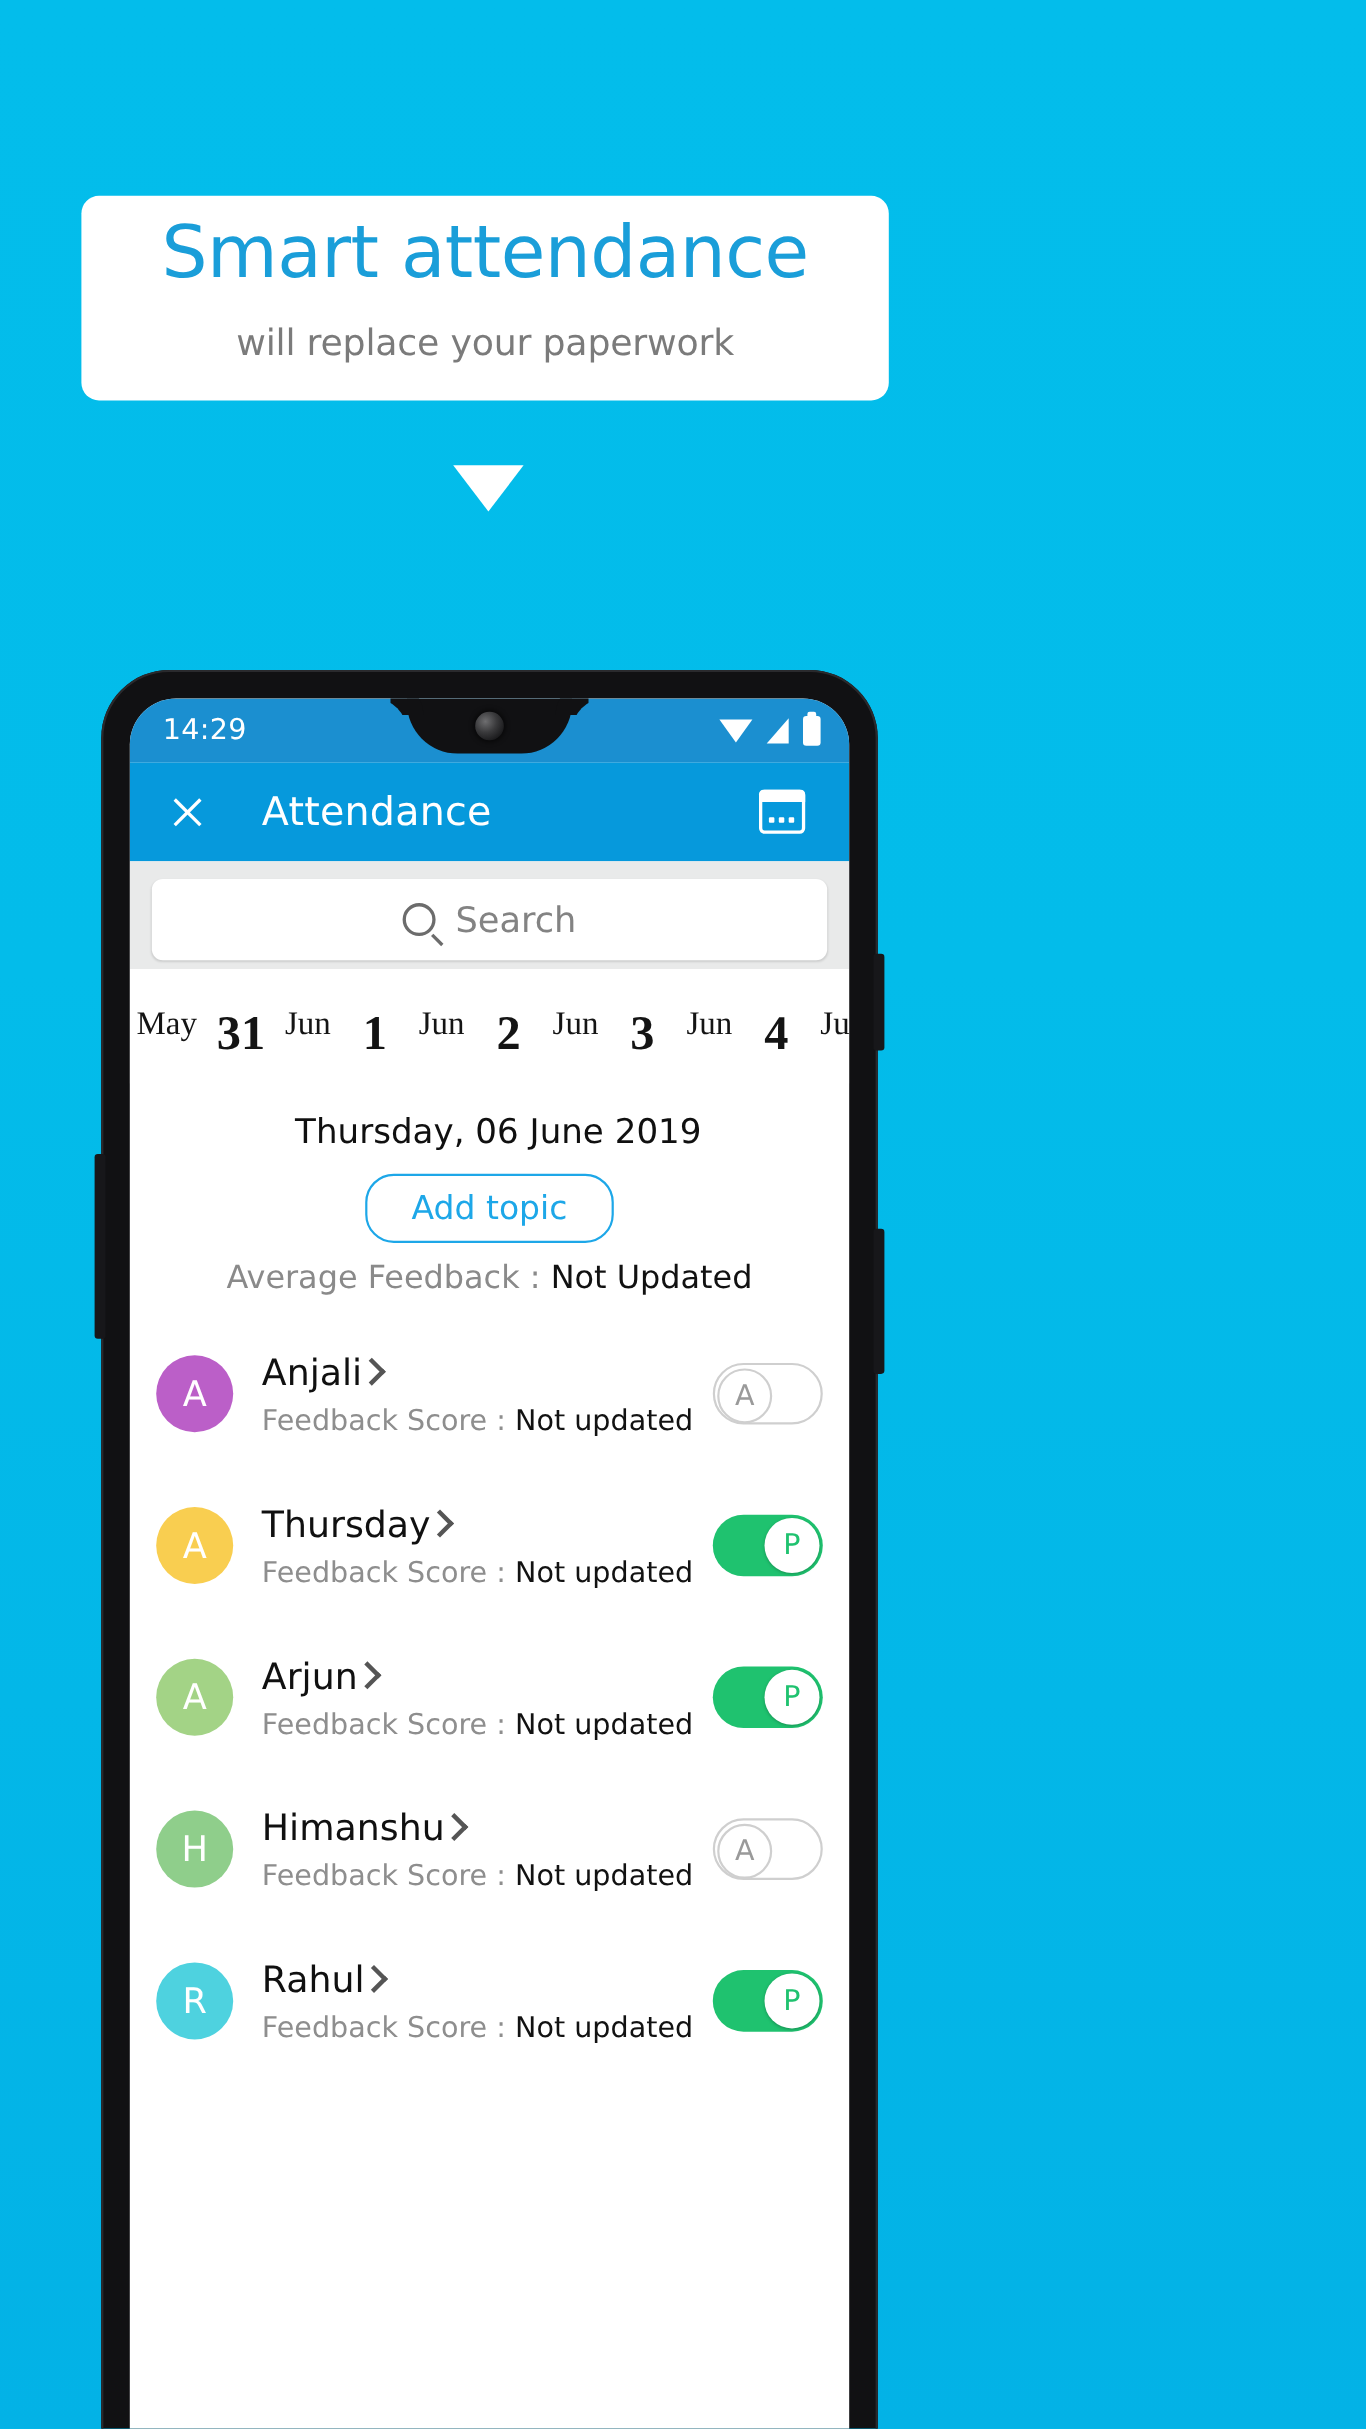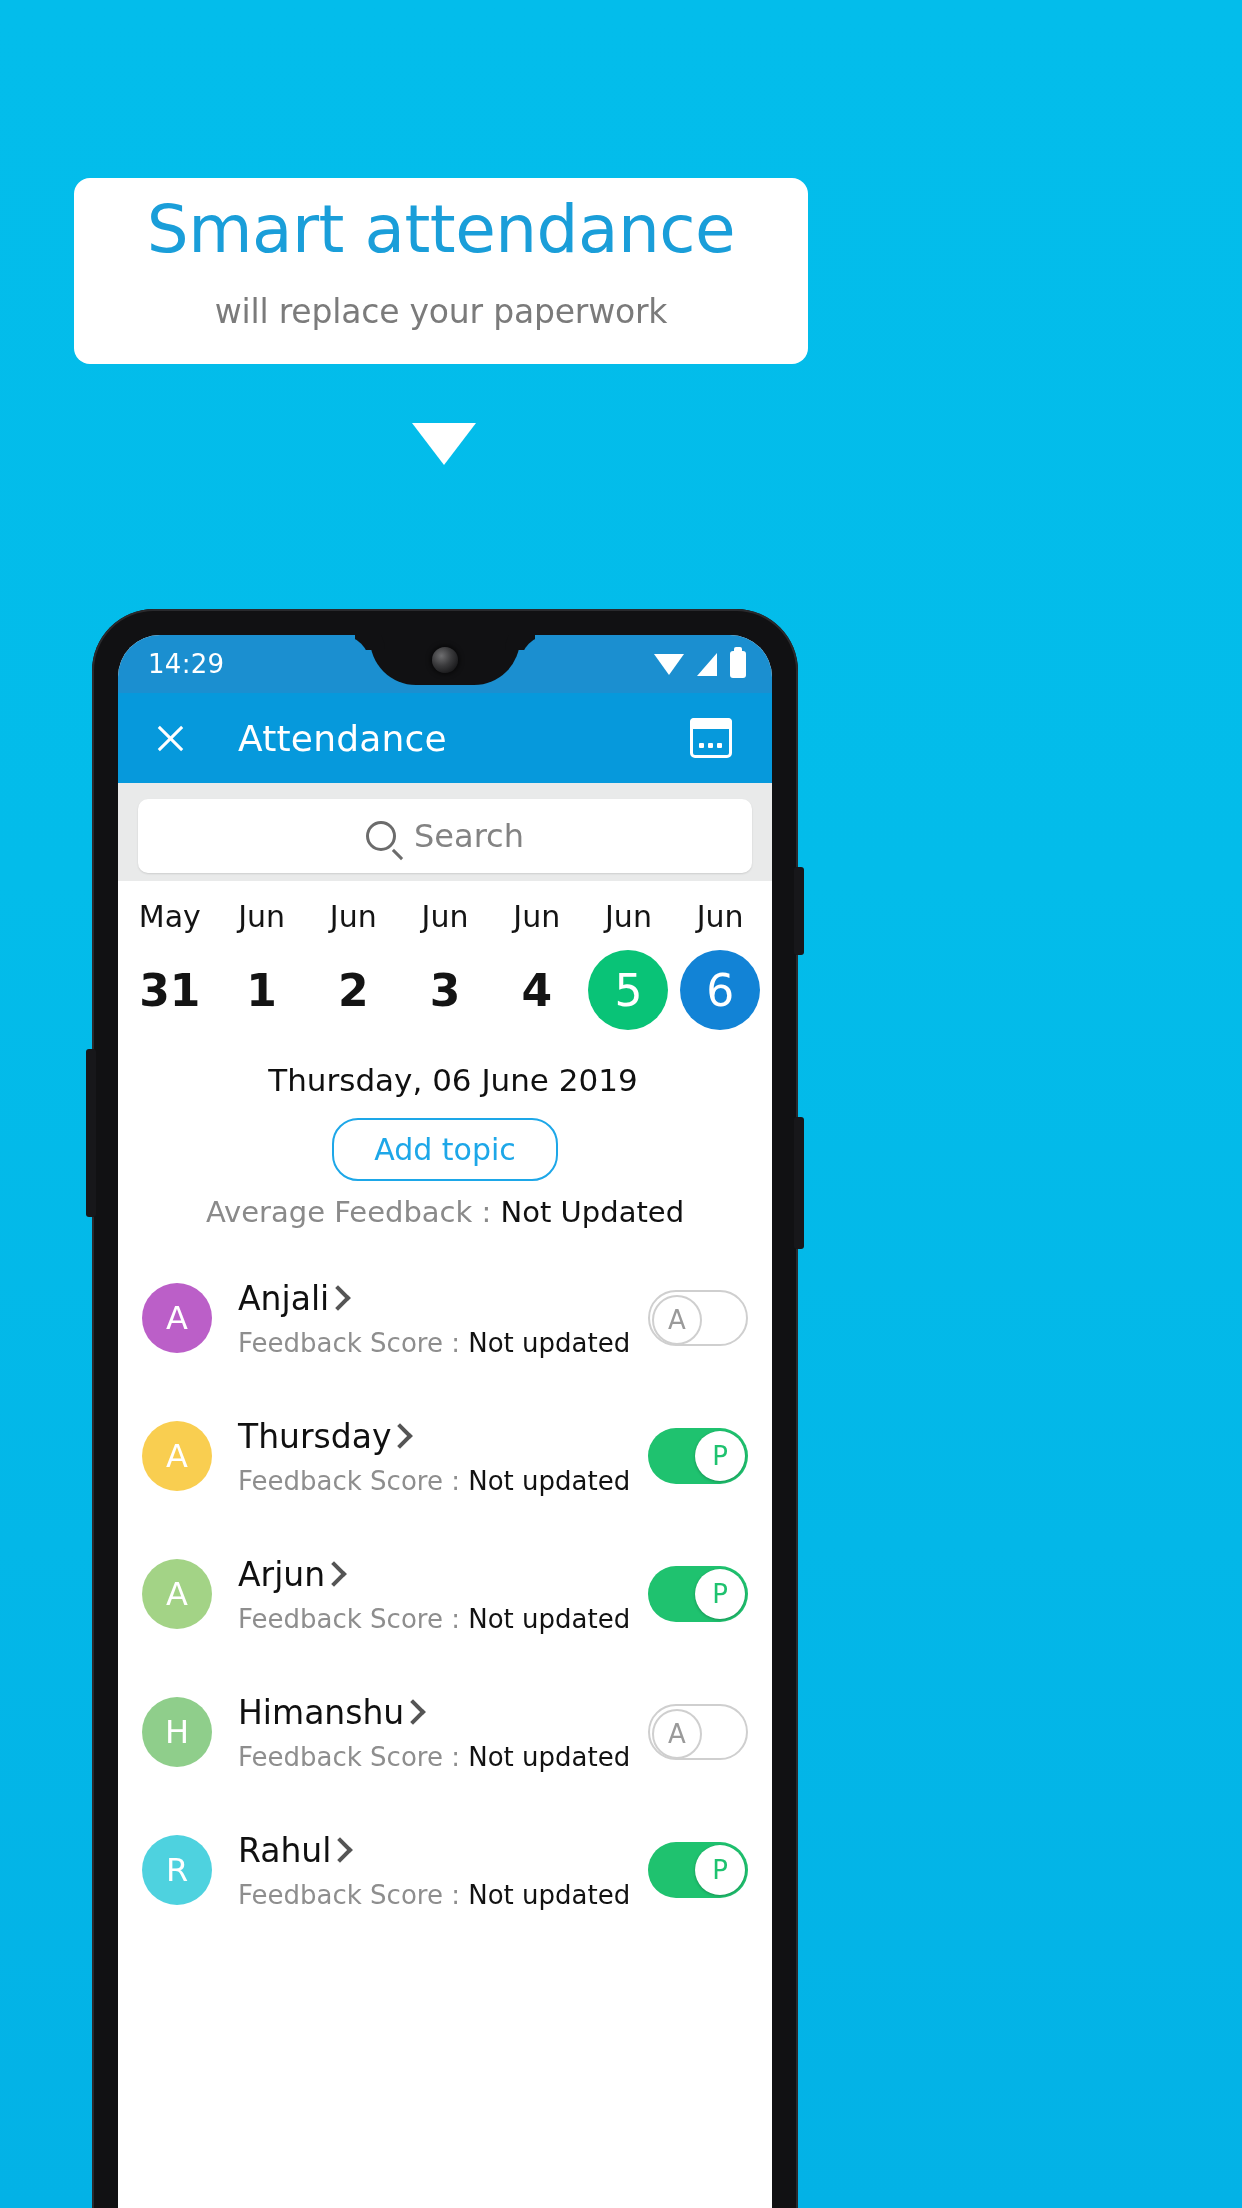--- a/index.html
+++ b/index.html
@@ -74,21 +74,21 @@
 
   
   .searchwrap{background:#e9eaea;padding:16px 20px 8px 20px;}
   .searchbox{background:#fff;border-radius:10px;height:74px;display:flex;align-items:center;justify-content:center;gap:18px;box-shadow:0 1px 2px rgba(0,0,0,.12);}
   .mag{width:24px;height:24px;border:3px solid #6c6c6c;border-radius:50%;position:relative;}
   .mag:after{content:"";position:absolute;right:-11px;bottom:-8px;width:13px;height:3px;background:#6c6c6c;transform:rotate(45deg);}
   .search-ph{color:#838383;font-size:32px;}
 
   
   .dates{display:flex;padding:18px 6px 6px 6px;background:#fff;}
-  .date-col{flex:1;display:flex;flex-direction:column;align-items:center;cursor:pointer;}
+  .date-col{flex:1;display:flex;flex-direction:row;align-items:center;cursor:pointer;font-family:Liberation Serif, serif;}
   .date-mon{font-size:30px;color:#141414;margin-bottom:16px;}
   .date-num{font-size:44px;color:#141414;font-weight:700;width:80px;height:80px;
     display:flex;align-items:center;justify-content:center;border-radius:50%;}
   .date-num.green{background:#09c377;color:#fff;font-weight:500;}
   .date-num.blue{background:#1283d6;color:#fff;font-weight:500;}
 
   
   .day-label{text-align:center;font-size:31px;color:#101010;margin:26px 0 0 16px;}
   .addtopic-row{display:flex;justify-content:center;margin-top:20px;}
   .addtopic{border:2px solid #1da7e8;color:#1da7e8;border-radius:26px;

